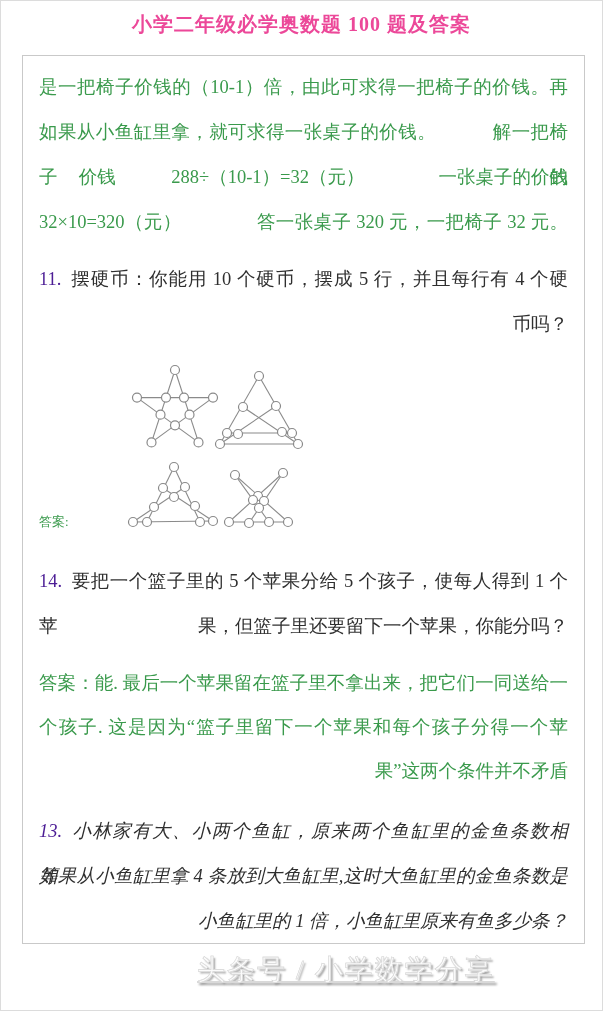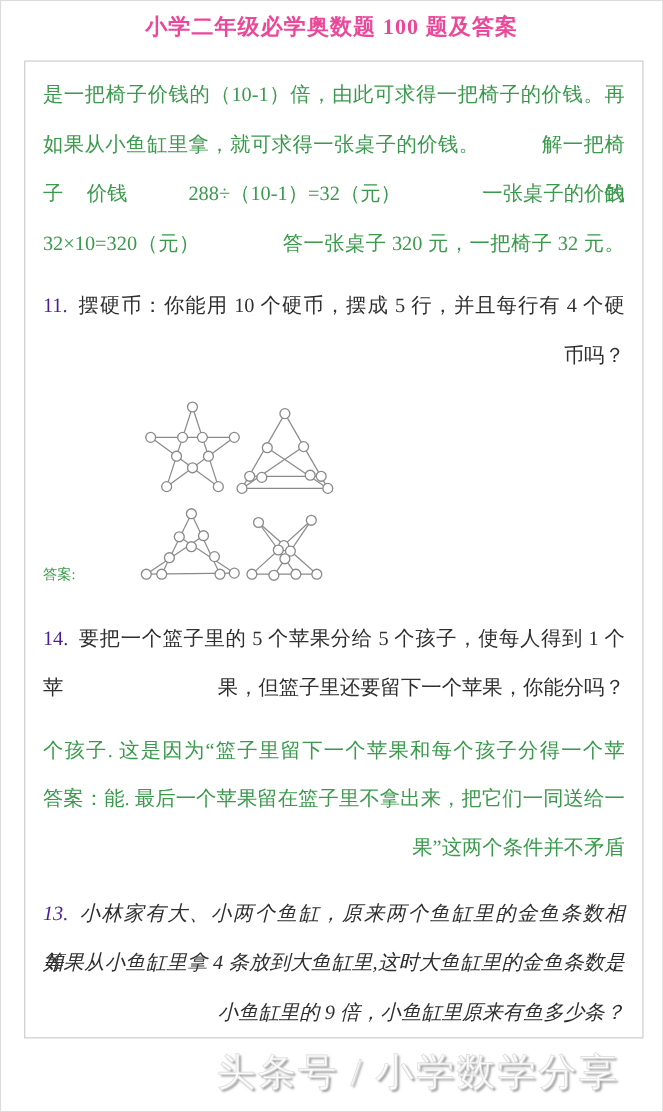--- a/index.html
+++ b/index.html
@@ -55,26 +55,27 @@
     top: 150px;
     font-size: 13px;
     line-height: 30px;
   }
   .fig-line { stroke: #8a8a8a; stroke-width: 1.1; fill: none; }
   .fig-node { fill: #ffffff; stroke: #8a8a8a; stroke-width: 1.2; }
   .watermark {
     position: absolute;
     left: 196px;
     top: 950px;
-    font-size: 35px;
+    font-size: 28px;
     letter-spacing: 2px;
     color: #fbfbfb;
     -webkit-text-stroke: 0.6px #d9d9d9;
     text-shadow: 2px 2px 2px #9e9e9e;
     white-space: nowrap;
+    text-decoration: underline;
   }
 </style>
 </head>
 <body>
 
 <div class="page">
 
   <div class="title">小学二年级必学奥数题 100 题及答案</div>
 
   <div class="content-box">
@@ -168,28 +169,28 @@
       </svg>
       <div class="ans-label green">答案:</div>
     </div>
 
     <div class="block q q12">
       <div class="line fill"><span class="qnum">14.</span><span>要把一个篮子里的 5 个苹果分给 5 个孩子，使每人得到 1 个苹</span></div>
       <div class="line">果，但篮子里还要留下一个苹果，你能分吗？</div>
     </div>
 
     <div class="block green ans12">
+      <div class="line fill">答案：能. 最后一个苹果留在篮子里不拿出来，把它们一同送给一</div>
       <div class="line fill">个孩子. 这是因为“篮子里留下一个苹果和每个孩子分得一个苹</div>
-      <div class="line fill">答案：能. 最后一个苹果留在篮子里不拿出来，把它们一同送给一</div>
       <div class="line">果”这两个条件并不矛盾</div>
     </div>
 
     <div class="block q q13">
       <div class="line fill"><span class="qnum">13.</span><span>小林家有大、小两个鱼缸，原来两个鱼缸里的金鱼条数相等，</span></div>
       <div class="line fill">如果从小鱼缸里拿 4 条放到大鱼缸里,这时大鱼缸里的金鱼条数是</div>
-      <div class="line">小鱼缸里的 9 倍，小鱼缸里原来有鱼多少条？</div>
+      <div class="line">小鱼缸里的 1 倍，小鱼缸里原来有鱼多少条？</div>
     </div>
 
   </div>
 
   <div class="watermark">头条号 / 小学数学分享</div>
 
 </div>
 
 </body></html>

